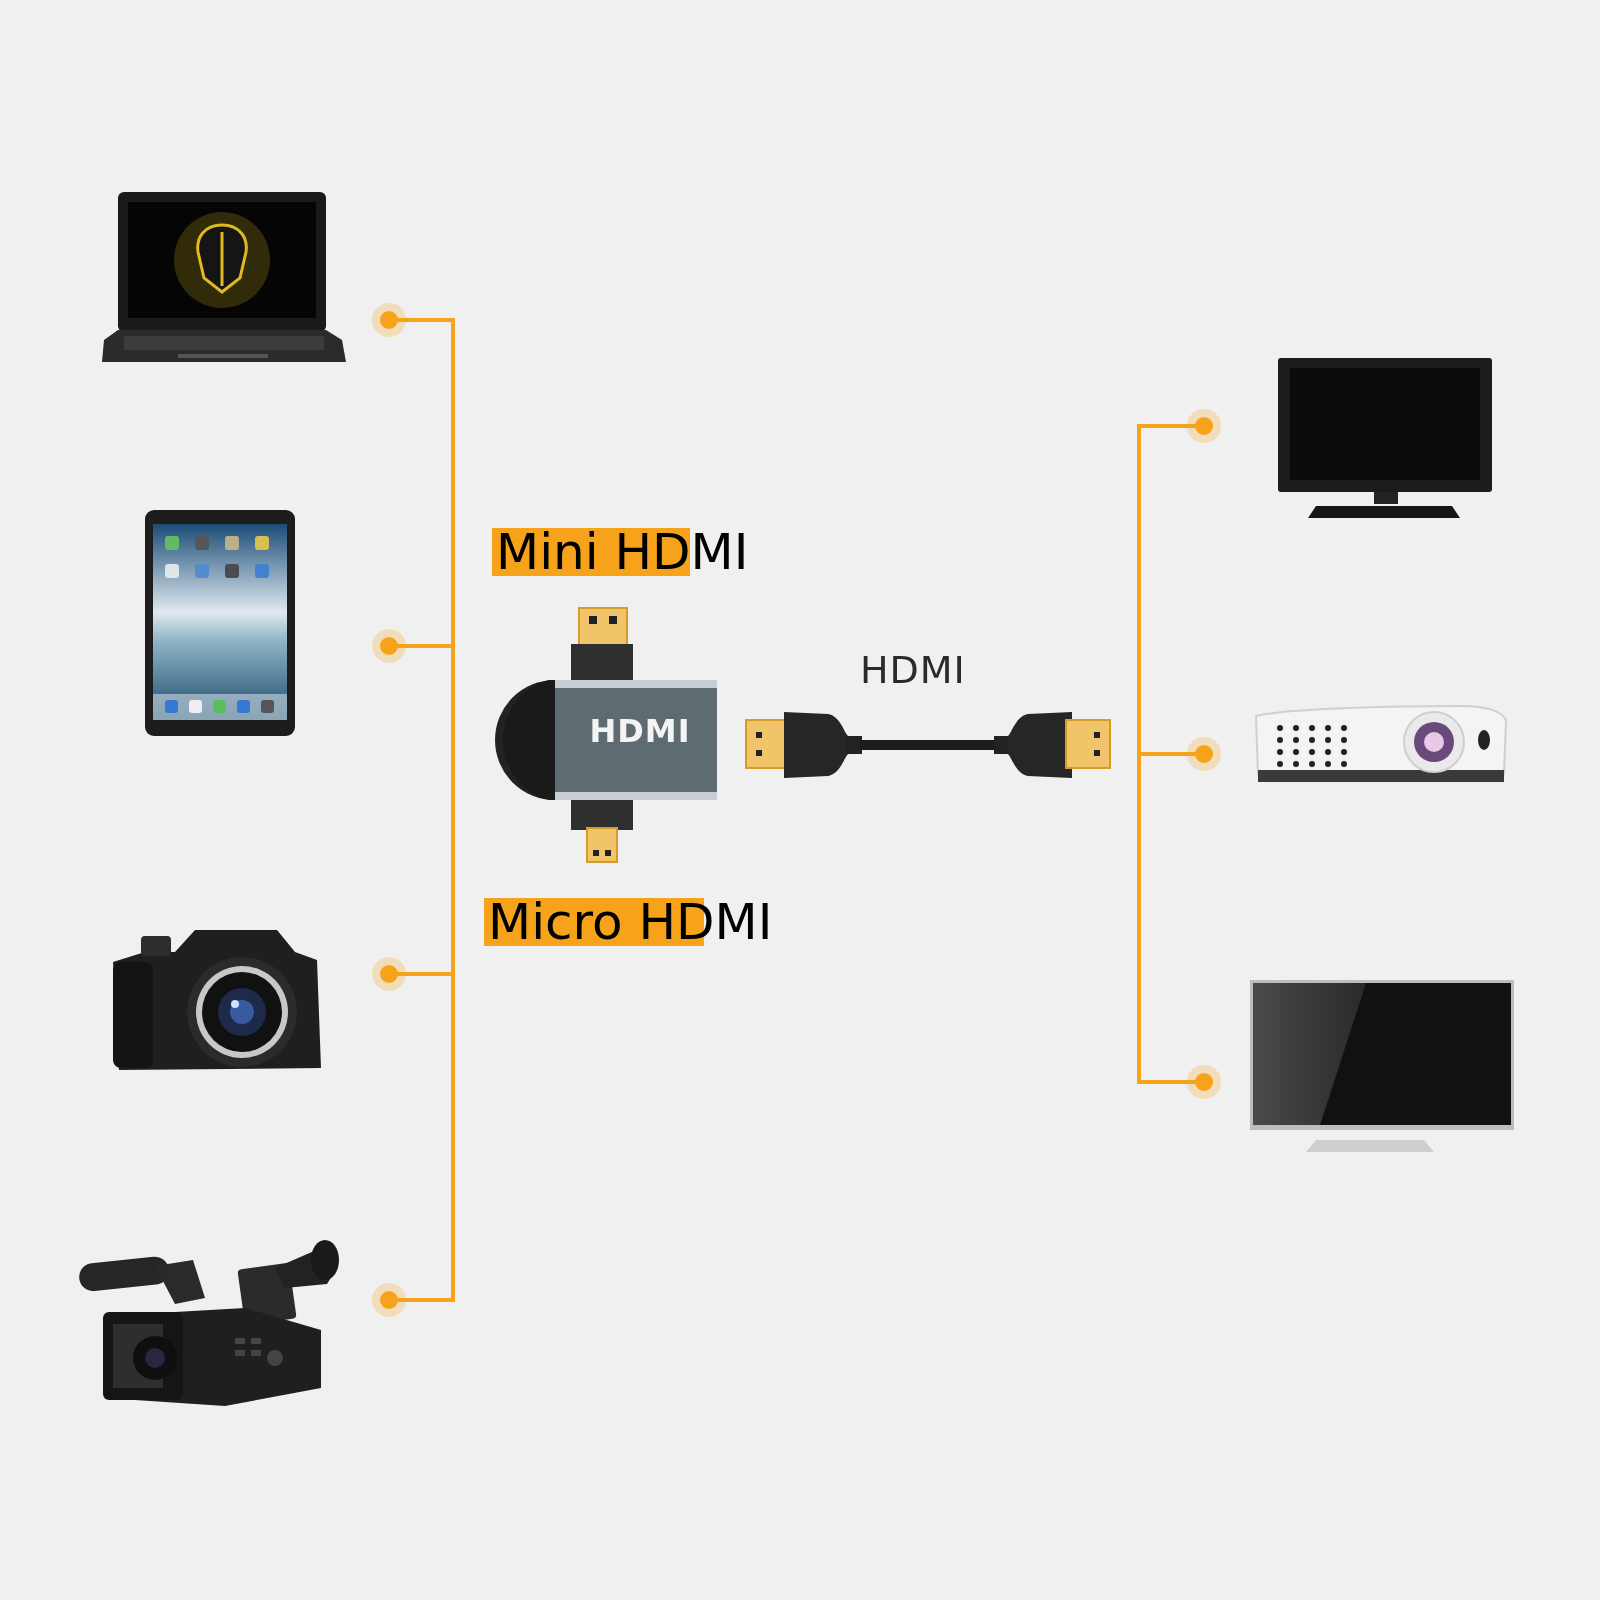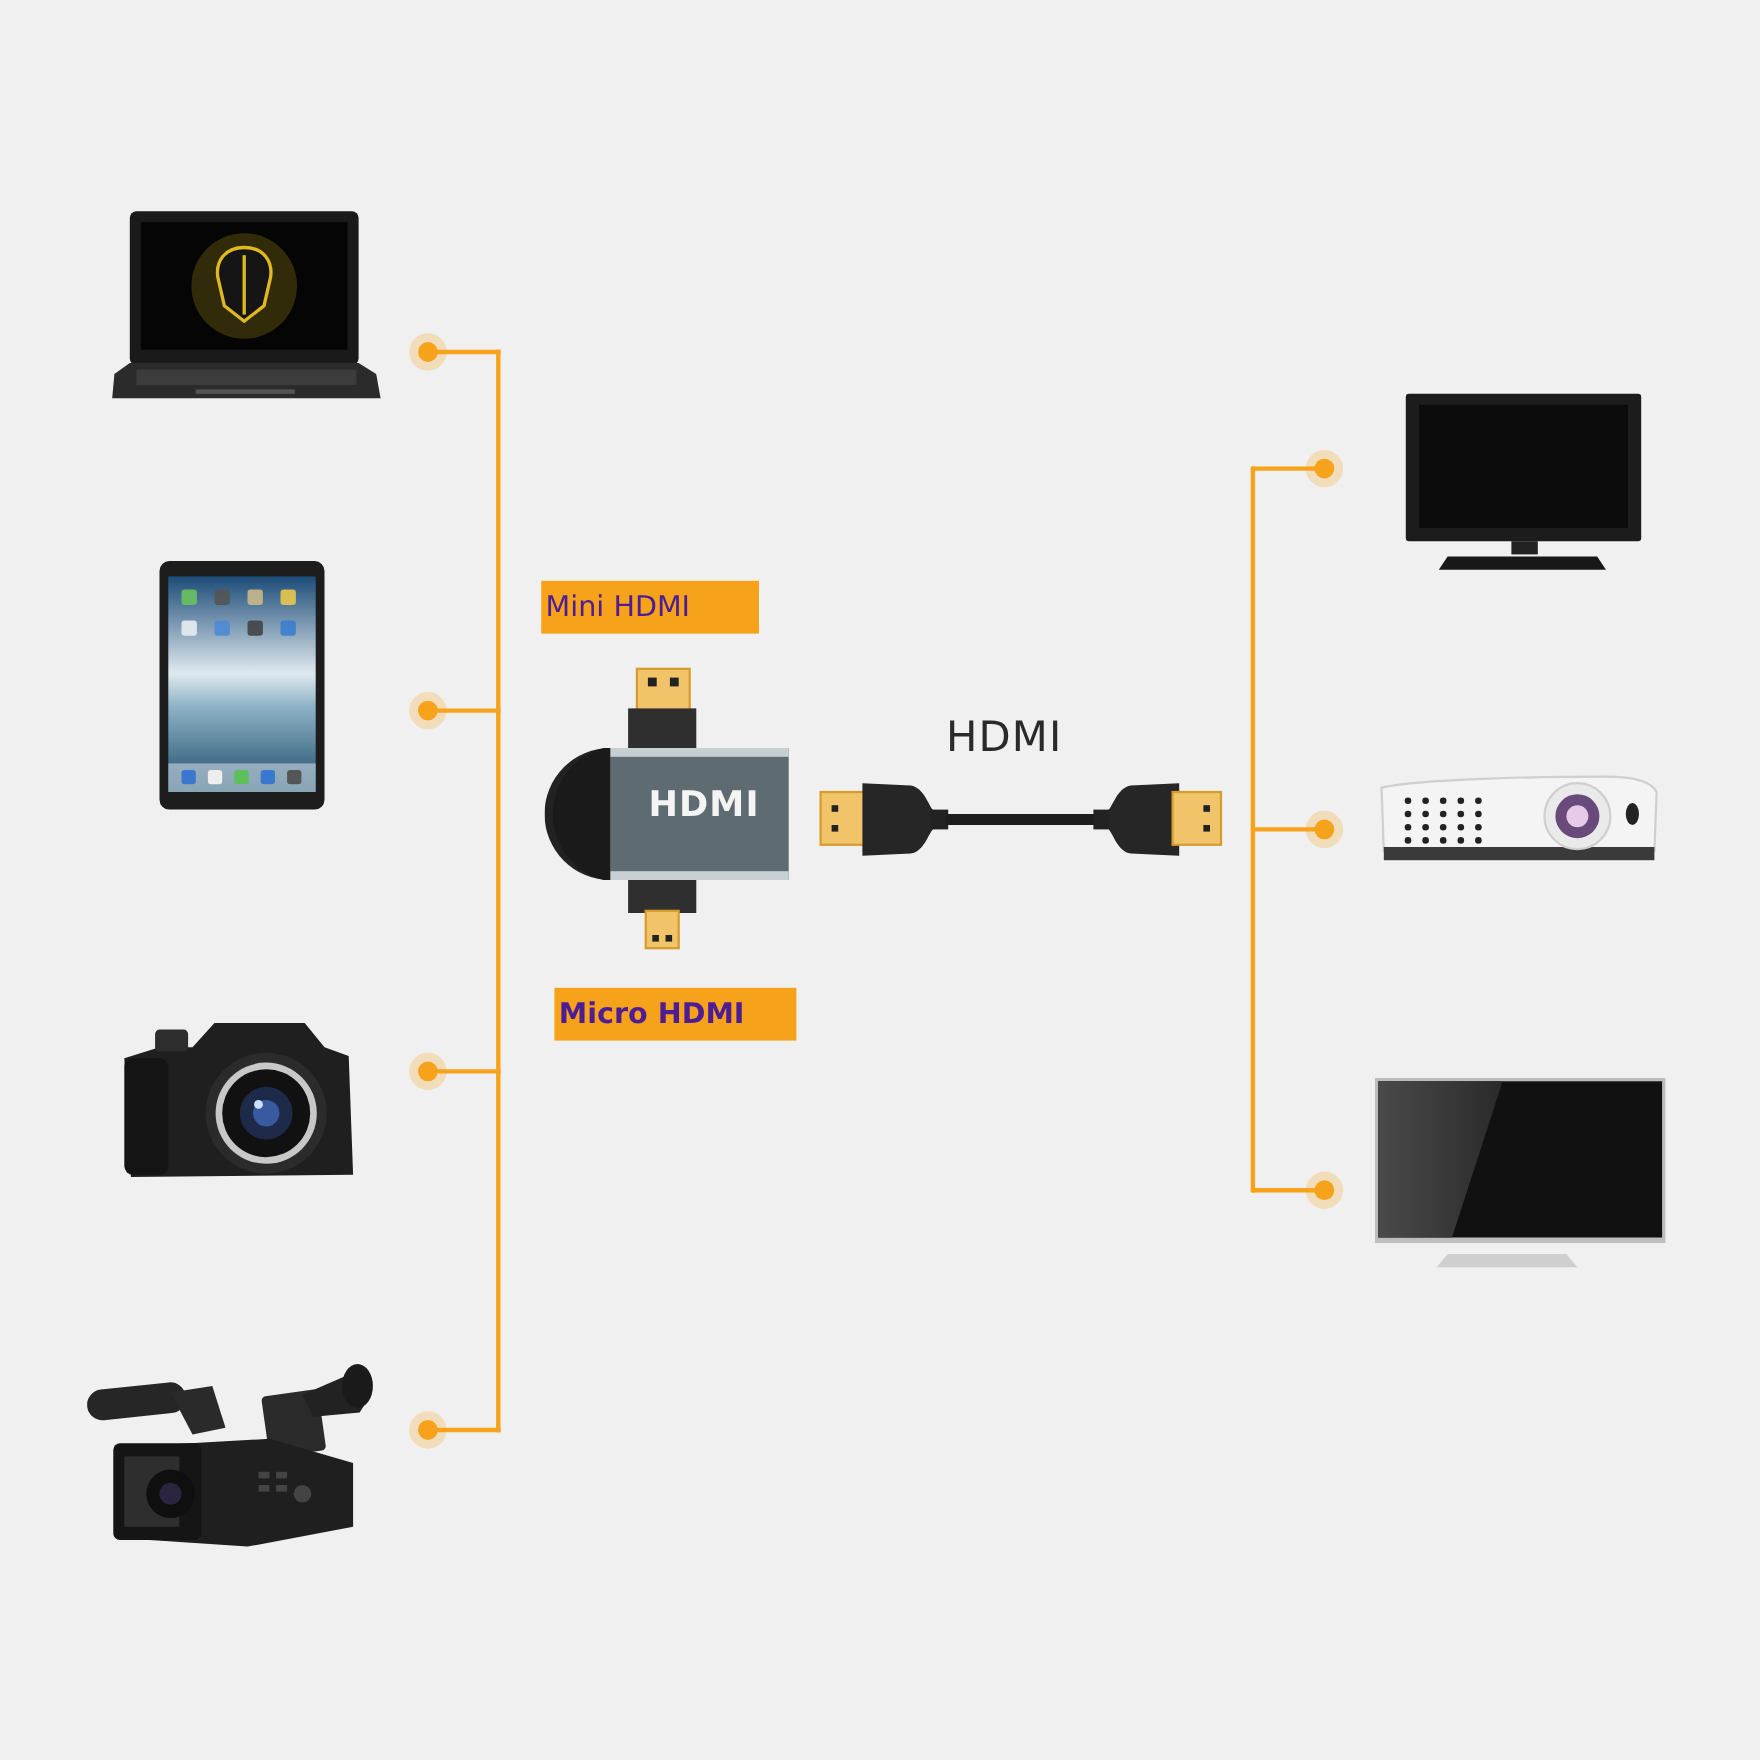--- a/index.html
+++ b/index.html
@@ -6,28 +6,28 @@
   body {
     width: 1600px; height: 1600px; overflow: hidden;
     background: #f0f0f0;
     font-family: "DejaVu Sans", "Liberation Sans", sans-serif;
     position: relative;
   }
   .canvas { position: absolute; left: 0; top: 0; width: 1600px; height: 1600px; }
   .label {
     position: absolute;
     background: #f7a21b;
-    color: #4c1d95;
-    font-size: 26px;
+    color: #000000;
+    font-size: 50px;
     line-height: 48px;
     padding: 0 4px;
     white-space: nowrap;
   }
   .label-mini { left: 492px; top: 528px; width: 190px; }
-  .label-micro { left: 504px; top: 898px; width: 212px; font-weight: bold; }
+  .label-micro { left: 484px; top: 898px; width: 212px; }
   .cable-label {
     position: absolute; left: 860px; top: 648px;
     font-size: 38px; color: #2a2a2a; letter-spacing: 1px;
   }
   .device { position: absolute; }
   .dot {
     position: absolute; width: 34px; height: 34px; border-radius: 50%;
     background: rgba(247,162,27,0.25);
   }
   .dot::after {

